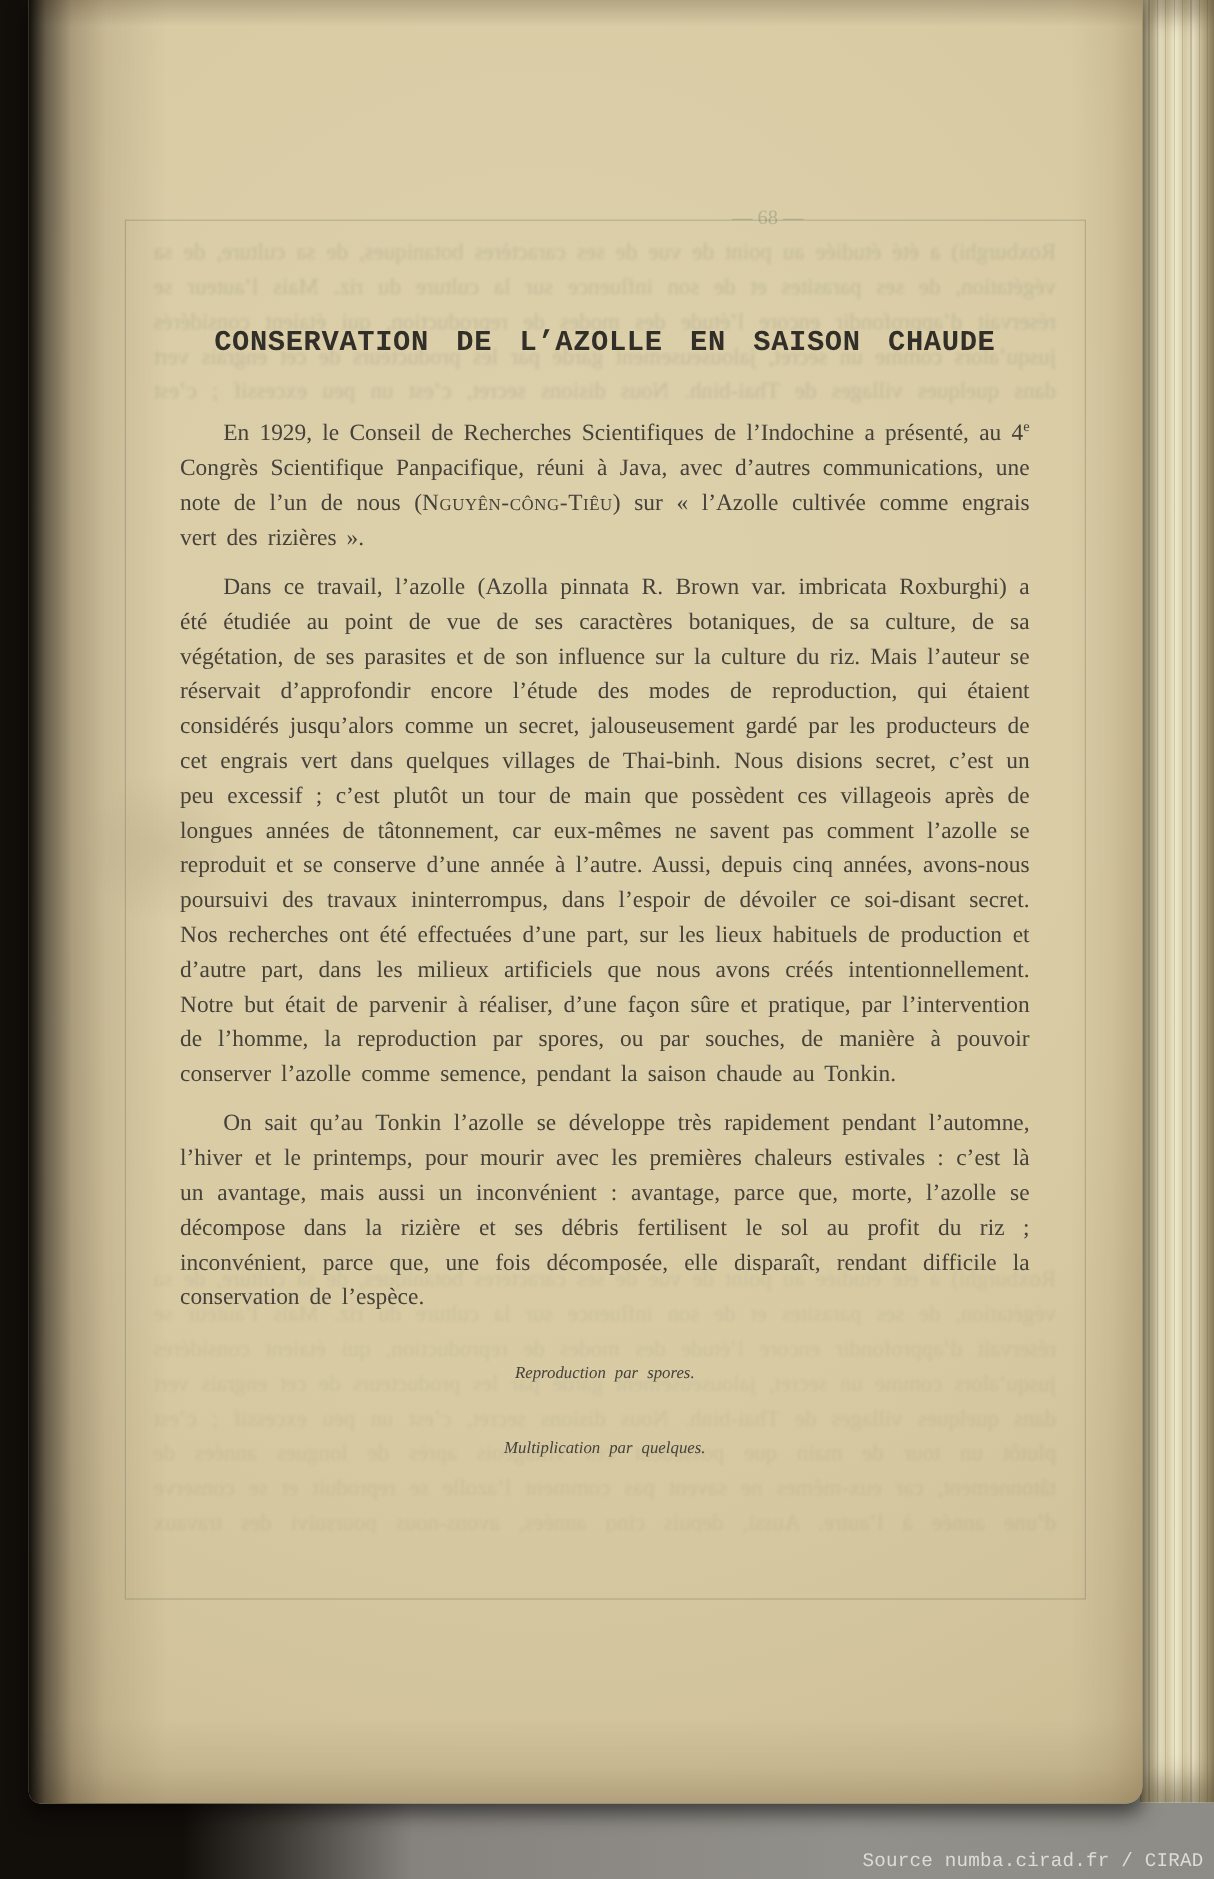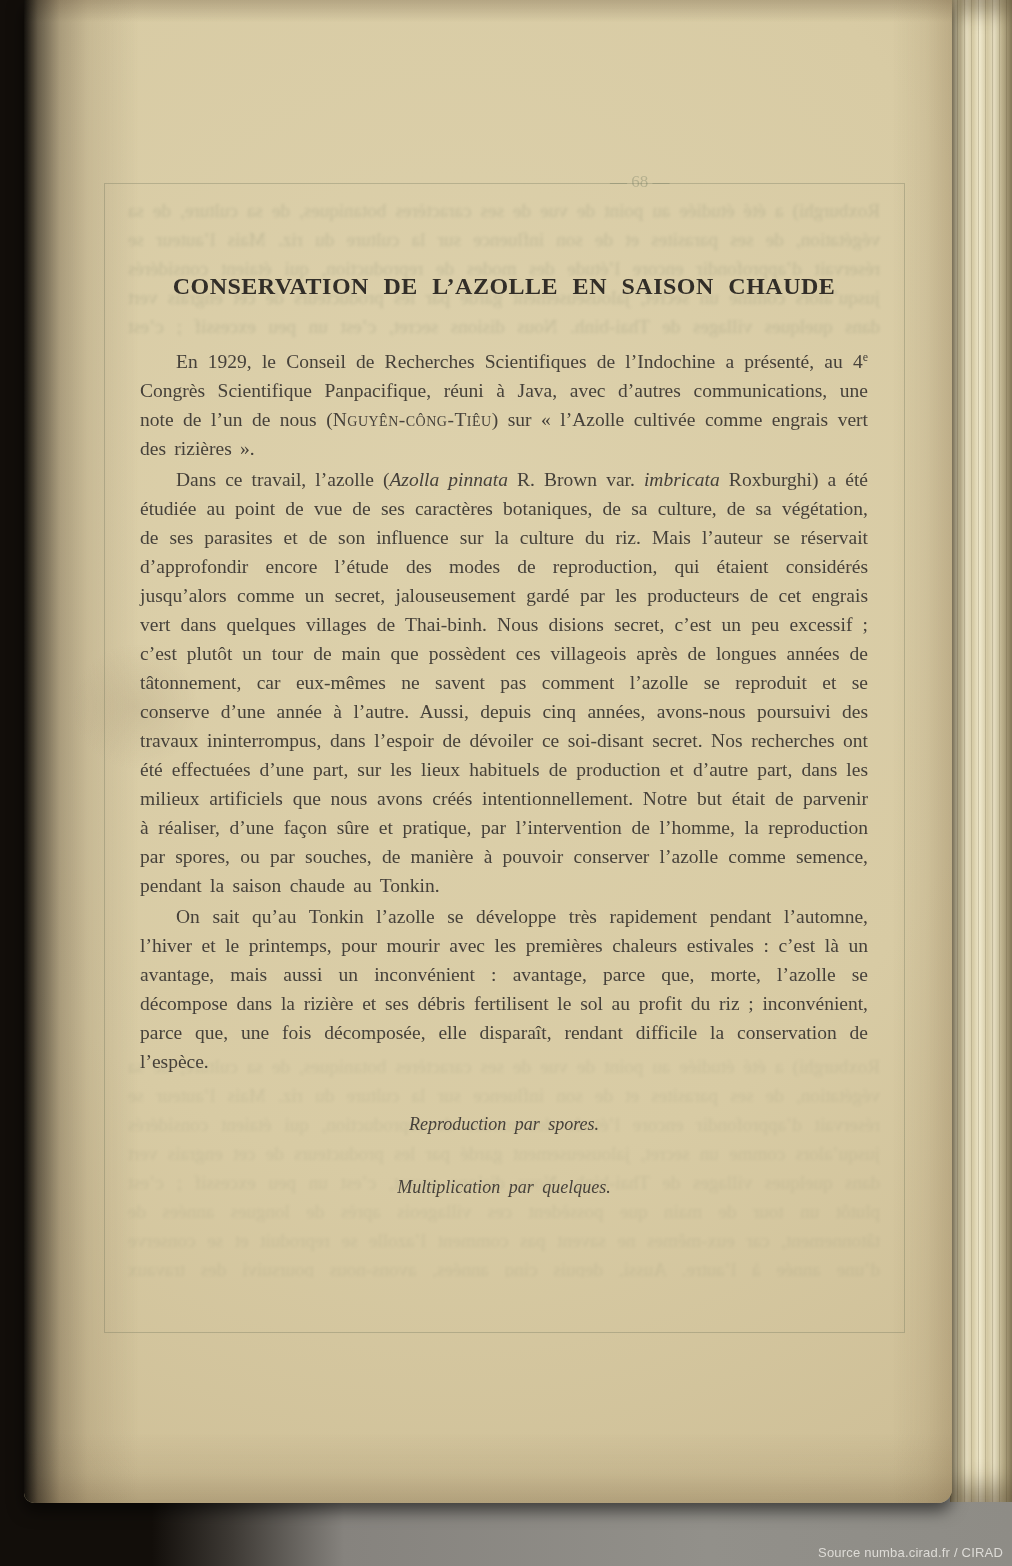--- a/index.html
+++ b/index.html
@@ -92,53 +92,53 @@
   .content {
     position: absolute;
     left: 114px; top: 272px;
     width: 732px;
     color: #46413a;
     font-size: 19.5px;
     line-height: 29px;
   }
   .doc-title {
     margin: 0 0 46px 0;
-    font-family: Liberation Serif, serif;
+    font-family: Liberation Mono, monospace;
     font-weight: 700;
     font-size: 24px;
     letter-spacing: 0.5px;
     word-spacing: 8px;
     text-align: center;
     color: #322e28;
   }
   .para {
-    margin: 2px;
+    margin: 12px;
     text-align: justify;
     text-indent: 36px;
     word-spacing: 3.5px;
   }
-  .italic { font-style: italic; }
+  .italic { }
   .smallcaps { font-variant: small-caps; letter-spacing: 0.5px; }
   .sup { font-size: 12px; vertical-align: super; line-height: 0; }
   .section-head {
     margin: 34px 0 24px 0;
     font-style: italic;
-    font-size: 18px;
+    font-size: 14px;
     font-weight: 400;
     text-align: center;
     word-spacing: 4px;
     color: #46413a;
   }
 
   
   .attribution {
     position: absolute;
     right: 9px; bottom: 6px;
-    font-family: Liberation Sans, sans-serif;
-    font-size: 13px;
+    font-family: Liberation Mono, monospace;
+    font-size: 16px;
     color: #dedcd7;
     letter-spacing: 0.2px;
   }
 </style>
 </head>
 <body>
 
 <div class="stage">
 
   <div class="page-edges"></div>

